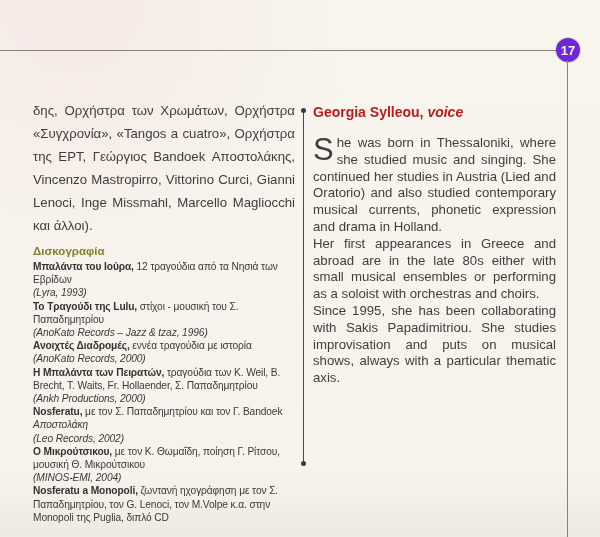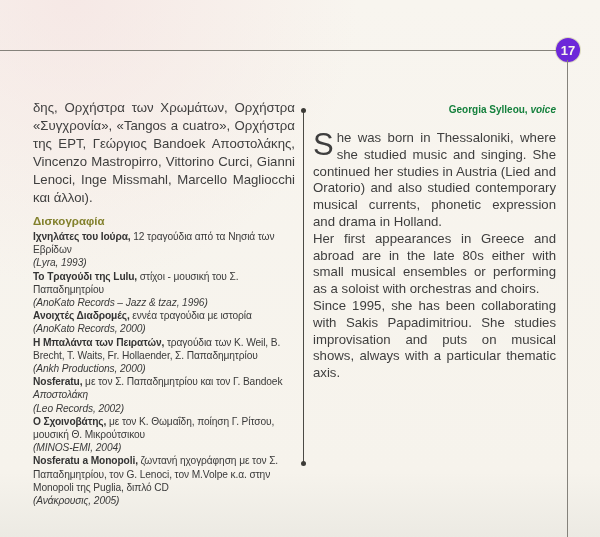--- a/index.html
+++ b/index.html
@@ -20,30 +20,30 @@
   }
   .col-divider{position:absolute;left:303px;top:111px;width:1px;height:352px;background:#4b4a45;}
   .col-divider::before,.col-divider::after{
     content:"";position:absolute;left:-2px;width:5px;height:5px;border-radius:50%;background:#3c3b37;
   }
   .col-divider::before{top:-3px;}
   .col-divider::after{bottom:-3px;}
 
   
   .left-col{position:absolute;left:33px;top:99px;width:262px;color:#3e3e3e;}
-  .intro{margin:0;font-size:13.2px;line-height:18px;text-align:justify;}
+  .intro{margin:0;font-size:13.2px;line-height:23px;text-align:justify;}
   .disc-heading{margin:8px 0 3px;font-size:11.5px;font-weight:bold;color:#82802c;}
   .entries{font-size:10.2px;line-height:13.2px;color:#3a3a3a;letter-spacing:-0.1px;}
   .entry-title{font-weight:bold;color:#333;}
   .entry-credit{font-style:italic;}
   .italic{font-style:italic;}
 
   
   .right-col{position:absolute;left:313px;top:104px;width:243px;color:#3e3e3e;}
-  .artist-heading{margin:0 0 15px;text-align:right;font-size:10px;font-weight:bold;color:#15803d;}
+  .artist-heading{margin:0 0 15px;text-align:left;font-size:14px;font-weight:bold;color:#b91c1c;}
   .bio-par{margin:0;font-size:13.2px;line-height:16.8px;text-align:justify;}
   .dropcap{float:left;font-size:31px;line-height:27px;padding:1px 3px 0 0;color:#3e3e3e;}
 </style>
 </head>
 <body>
 
 <div class="top-rule"></div>
 
 <div class="page-badge">
   <span>17</span>
@@ -51,33 +51,33 @@
 
 <div class="right-rule"></div>
 
 <div class="col-divider"></div>
 
 <div class="left-col">
   <p class="intro">δης, Ορχήστρα των Χρωμάτων, Ορχήστρα «Συγχρονία», «Tangos a cuatro», Ορχήστρα της ΕΡΤ, Γεώργιος Bandoek Αποστολάκης, Vincenzo Mastropirro, Vittorino Curci, Gianni Lenoci, Inge Missmahl, Marcello Magliocchi και άλλοι).</p>
   <h3 class="disc-heading">Δισκογραφία</h3>
   <div class="entries">
 
-      <div class="entry"><span class="entry-title">Ιχνηλάτες του Ιούρα,</span><span class="entry-desc"> 12 τραγούδια από τα Νησιά των Εβρίδων</span><div class="entry-credit">(Lyra, 1993)</div></div>
+      <div class="entry"><span class="entry-title">Μπαλάντα του Ιούρα,</span><span class="entry-desc"> 12 τραγούδια από τα Νησιά των Εβρίδων</span><div class="entry-credit">(Lyra, 1993)</div></div>
 
       <div class="entry"><span class="entry-title">Το Τραγούδι της Lulu,</span><span class="entry-desc"> στίχοι - μουσική του Σ. Παπαδημητρίου</span><div class="entry-credit">(AnoKato Records – Jazz &amp; tzaz, 1996)</div></div>
 
       <div class="entry"><span class="entry-title">Ανοιχτές Διαδρομές,</span><span class="entry-desc"> εννέα τραγούδια με ιστορία</span><div class="entry-credit">(AnoKato Records, 2000)</div></div>
 
       <div class="entry"><span class="entry-title">Η Μπαλάντα των Πειρατών,</span><span class="entry-desc"> τραγούδια των K. Weil, B. Brecht, T. Waits, Fr. Hollaender, Σ. Παπαδημητρίου</span><div class="entry-credit">(Ankh Productions, 2000)</div></div>
 
       <div class="entry"><span class="entry-title">Nosferatu,</span><span class="entry-desc"> με τον Σ. Παπαδημητρίου και τον Γ. Bandoek </span><span class="entry-desc italic">Αποστολάκη</span><div class="entry-credit">(Leo Records, 2002)</div></div>
 
-      <div class="entry"><span class="entry-title">Ο Σχοινοβάτης,</span><span class="entry-desc"> με τον Κ. Θωμαΐδη, ποίηση Γ. Ρίτσου, μουσική Θ. Μικρούτσικου</span><div class="entry-credit">(MINOS-EMI, 2004)</div></div>
+      <div class="entry"><span class="entry-title">Ο Μικρούτσικου,</span><span class="entry-desc"> με τον Κ. Θωμαΐδη, ποίηση Γ. Ρίτσου, μουσική Θ. Μικρούτσικου</span><div class="entry-credit">(MINOS-EMI, 2004)</div></div>
 
-      <div class="entry"><span class="entry-title">Nosferatu a Monopoli,</span><span class="entry-desc"> ζωντανή ηχογράφηση με τον Σ. Παπαδημητρίου, τον G. Lenoci, τον M.Volpe κ.α. στην Monopoli της Puglia, διπλό CD</span><div class="entry-credit">(Ανάκρουσις, 2005)</div></div>
+      <div class="entry"><span class="entry-title">Nosferatu a Monopoli,</span><span class="entry-desc"> ζωντανή ηχογράφηση με τον Σ. Παπαδημητρίου, τον G. Lenoci, τον M.Volpe κ.α. στην Monopoli της Puglia, διπλό CD</span></div>
     </div>
 </div>
 
 <div class="right-col">
   <h2 class="artist-heading"><span>Georgia Sylleou,</span> <span class="italic">voice</span></h2>
   <div class="bio">
 
       <p class="bio-par"><span class="dropcap">S</span><span>he was born in Thessaloniki, where she studied music and singing. She continued her studies in Austria (Lied and Oratorio) and also studied contemporary musical currents, phonetic expression and drama in Holland.</span></p>
 
       <p class="bio-par"><span>Her first appearances in Greece and abroad are in the late 80s either with small musical ensembles or performing as a soloist with orchestras and choirs.</span></p>

